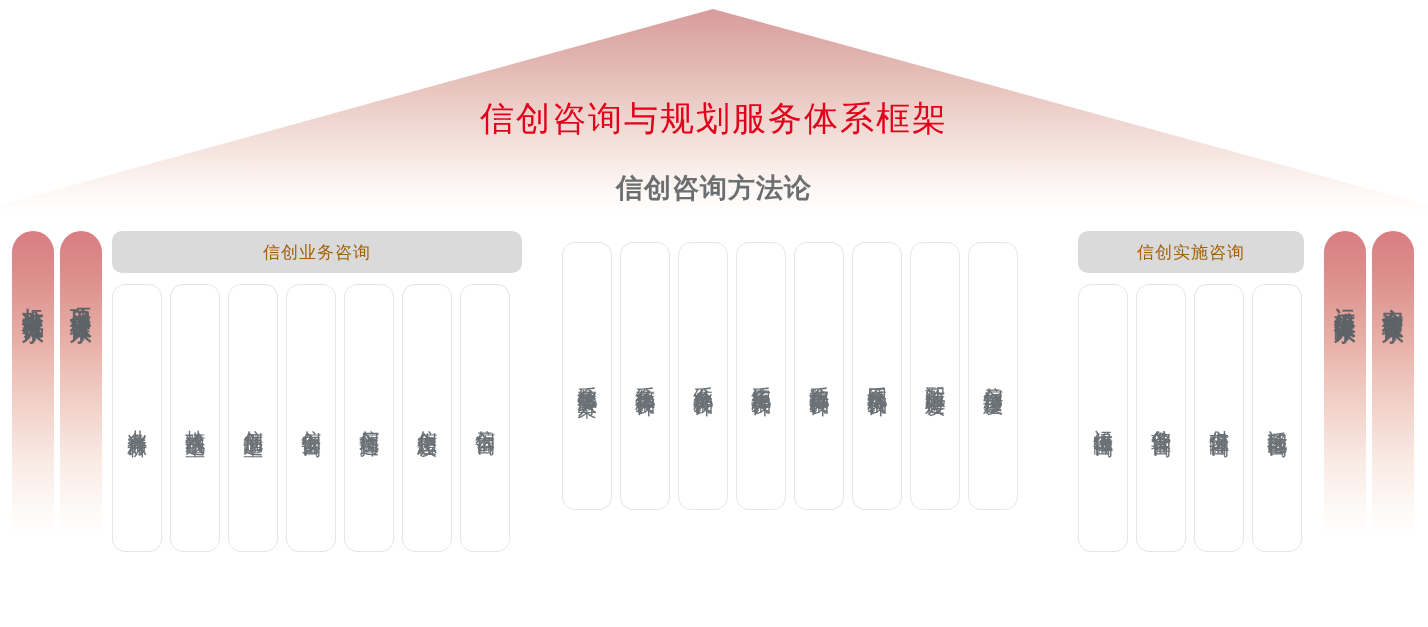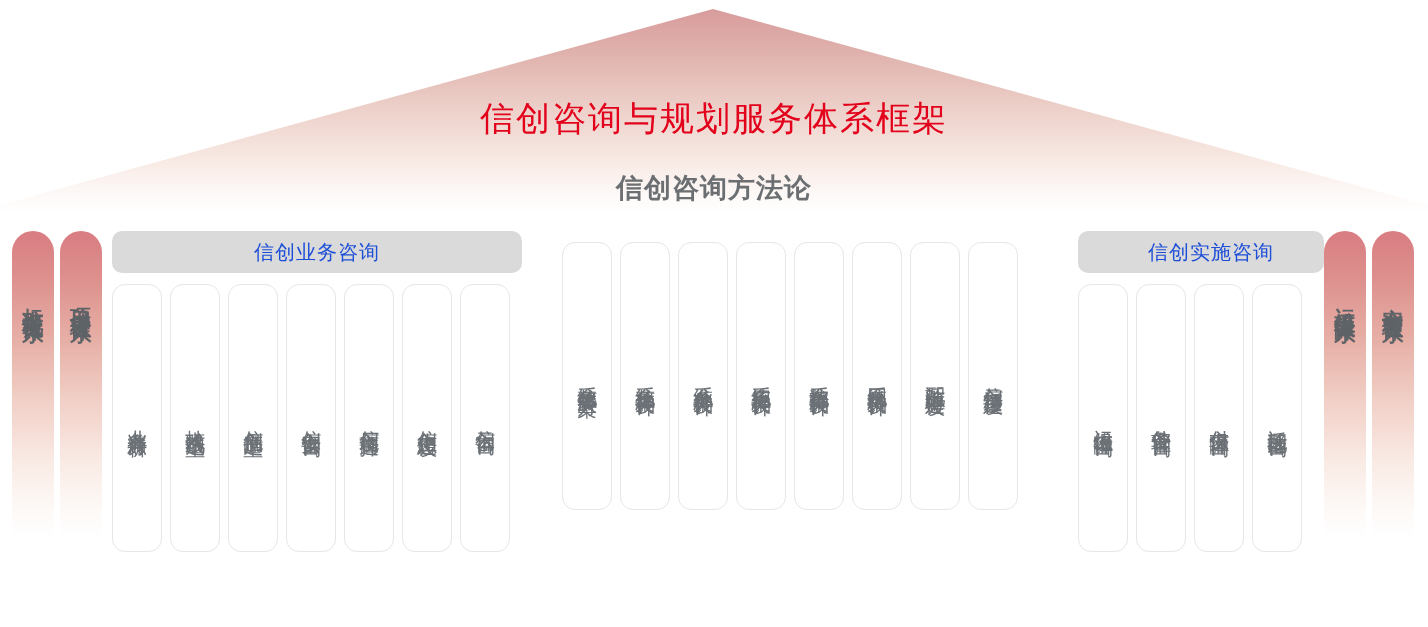--- a/index.html
+++ b/index.html
@@ -57,22 +57,22 @@
   #pillar-2{left:1324px;}
   #pillar-3{left:1372px;}
 
   
   .group{position:absolute;top:231px;}
   .group-header{
     height:42px;
     background:#dadada;
     border-radius:10px;
     display:flex;align-items:center;justify-content:center;
-    color:#1d4ed8;
-    font-size:20px;
+    color:#a16207;
+    font-size:17px;
     letter-spacing:1px;
   }
   .group-cards{
     margin-top:11px;
     display:flex;
     gap:8px;
   }
   .card{
     width:50px;height:268px;
     border:1.4px solid #e6e6e6;
@@ -88,21 +88,21 @@
     color:#6b7176;
     letter-spacing:1.5px;
     line-height:1.08;
     white-space:nowrap;
   }
   #group-0{left:112px;width:410px;}
   #group-0 .group-header{width:410px;}
   #group-1{left:562px;width:472px;}
   #group-1 .group-header{width:472px;}
   #group-2{left:1078px;width:226px;}
-  #group-2 .group-header{width:226px;padding-left:20px;}
+  #group-2 .group-header{width:226px;}
 
   
   #base{
     position:absolute;left:14px;top:564px;width:1400px;height:47px;
     background:#dedede;
     border-radius:9px;
     display:flex;align-items:center;justify-content:center;
     color:#6f7579;
     font-size:23px;
     letter-spacing:2px;

